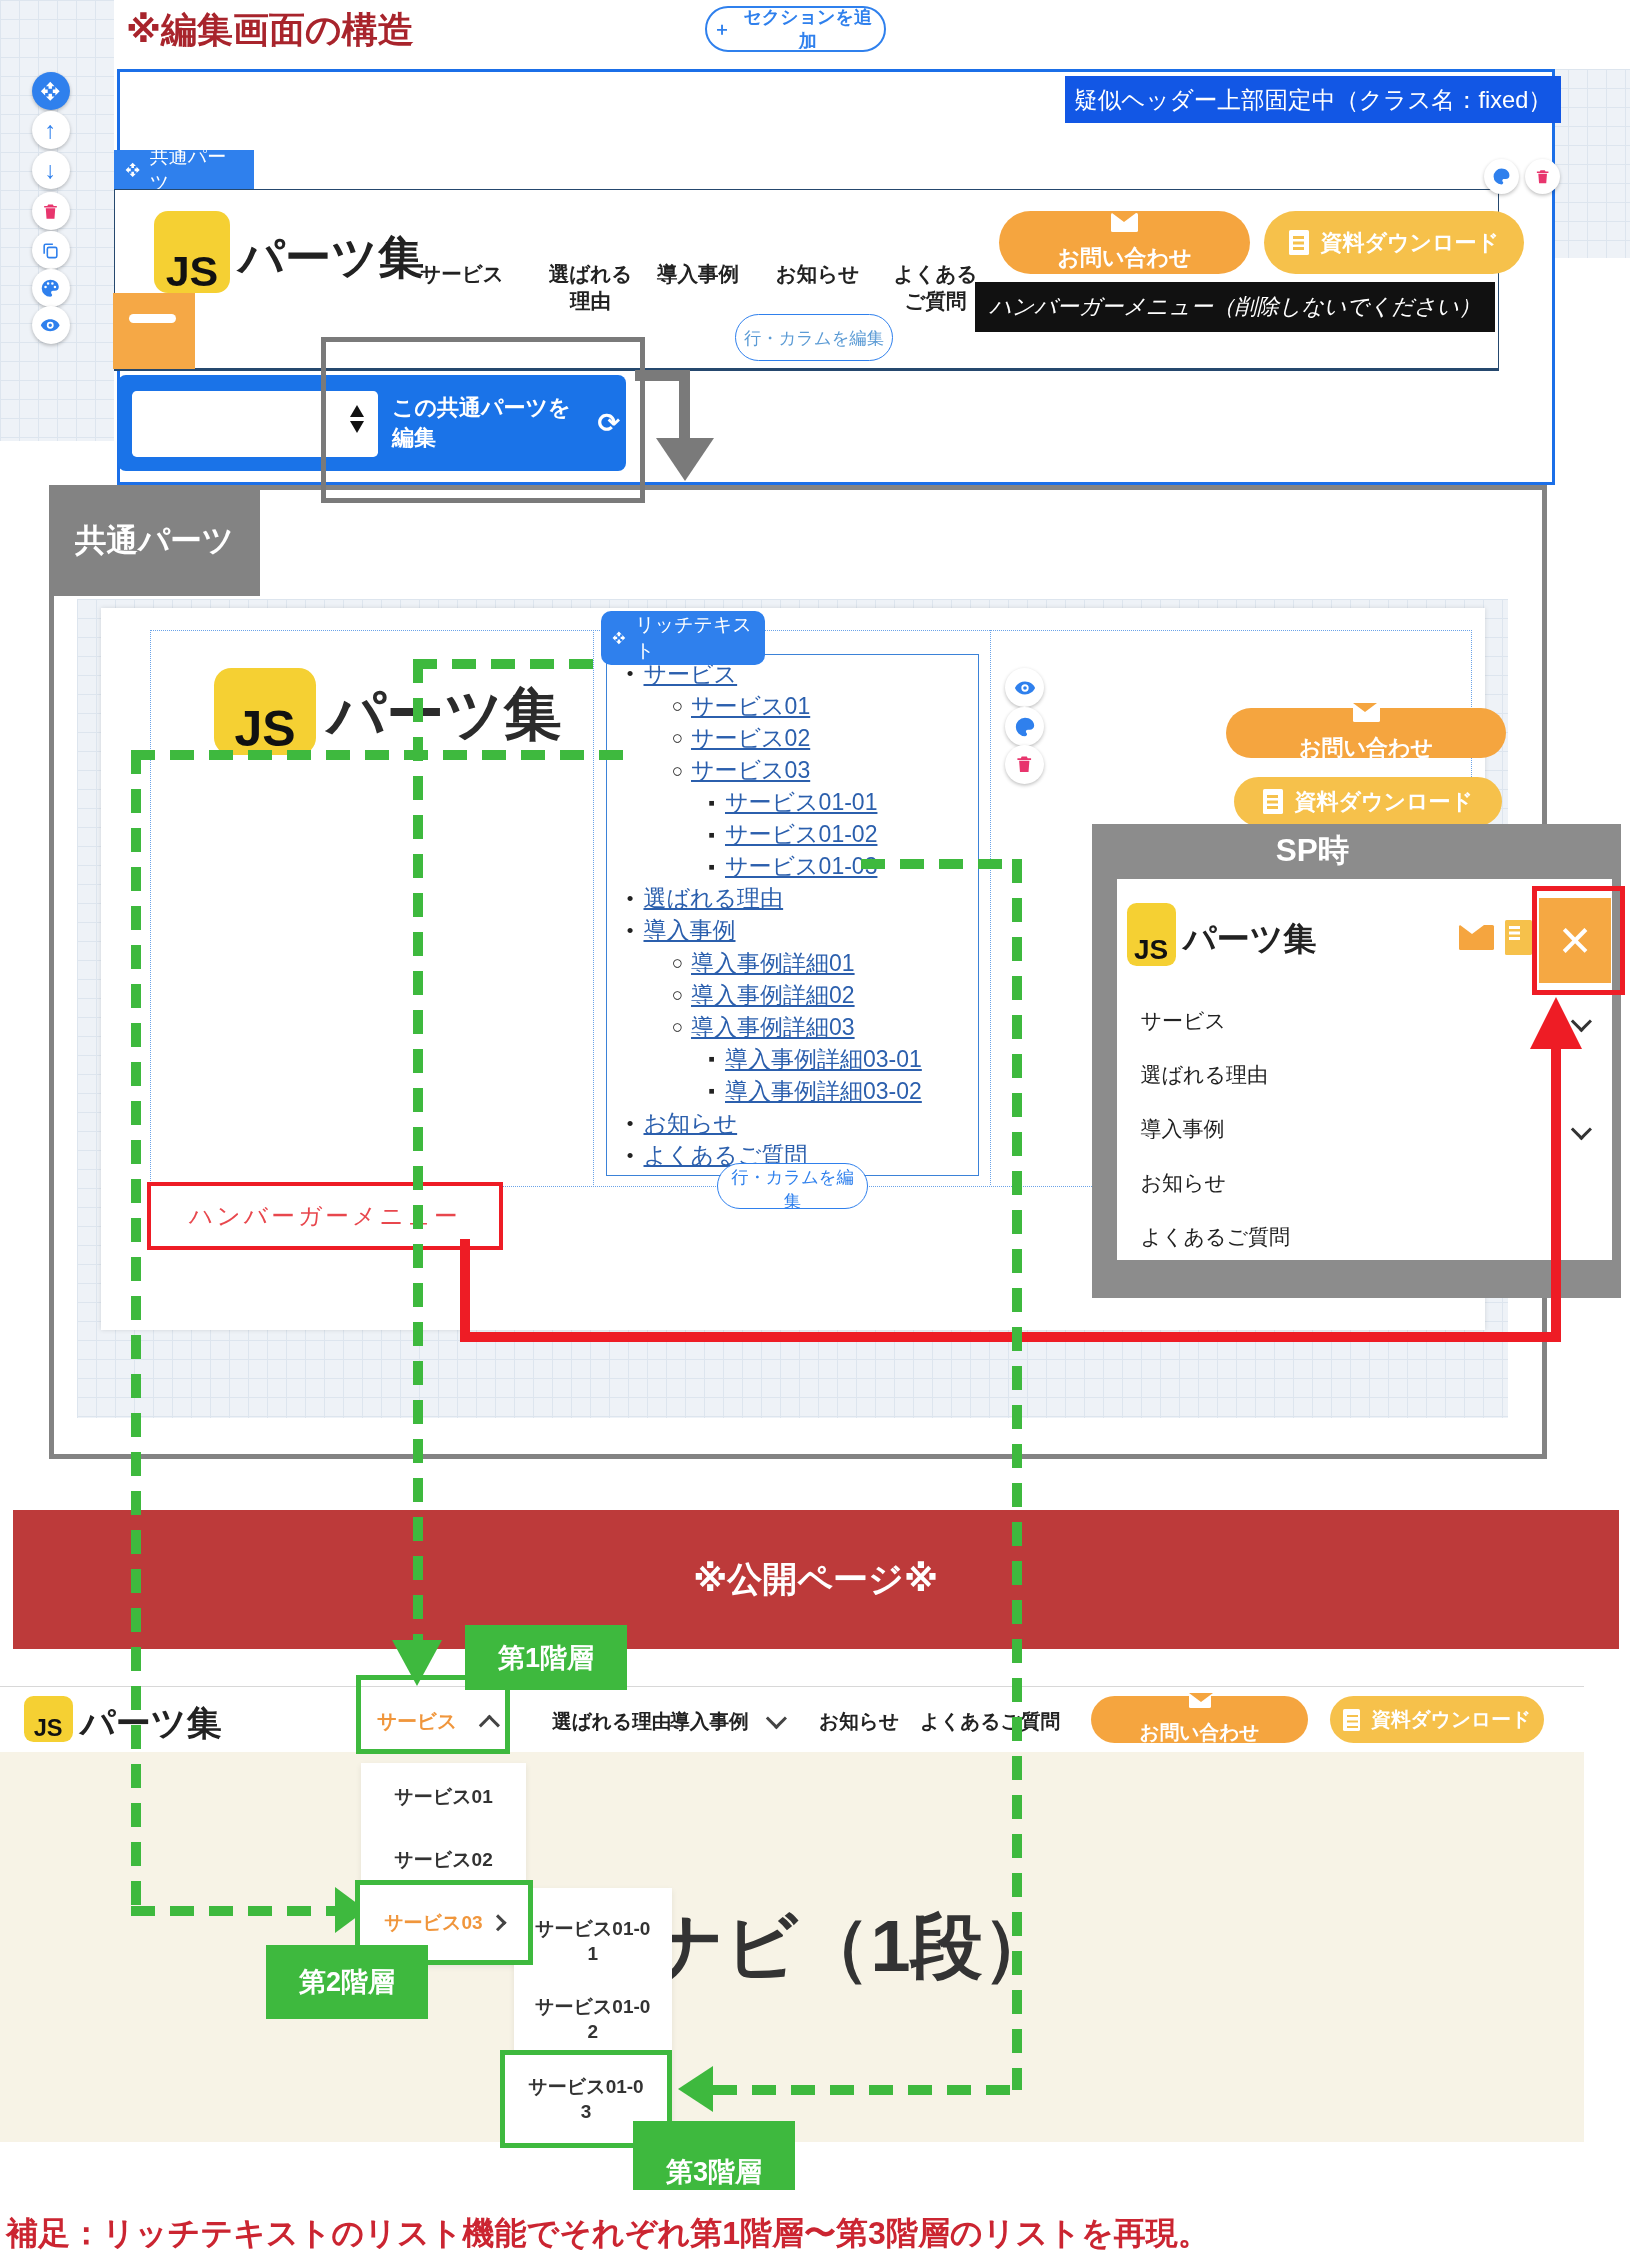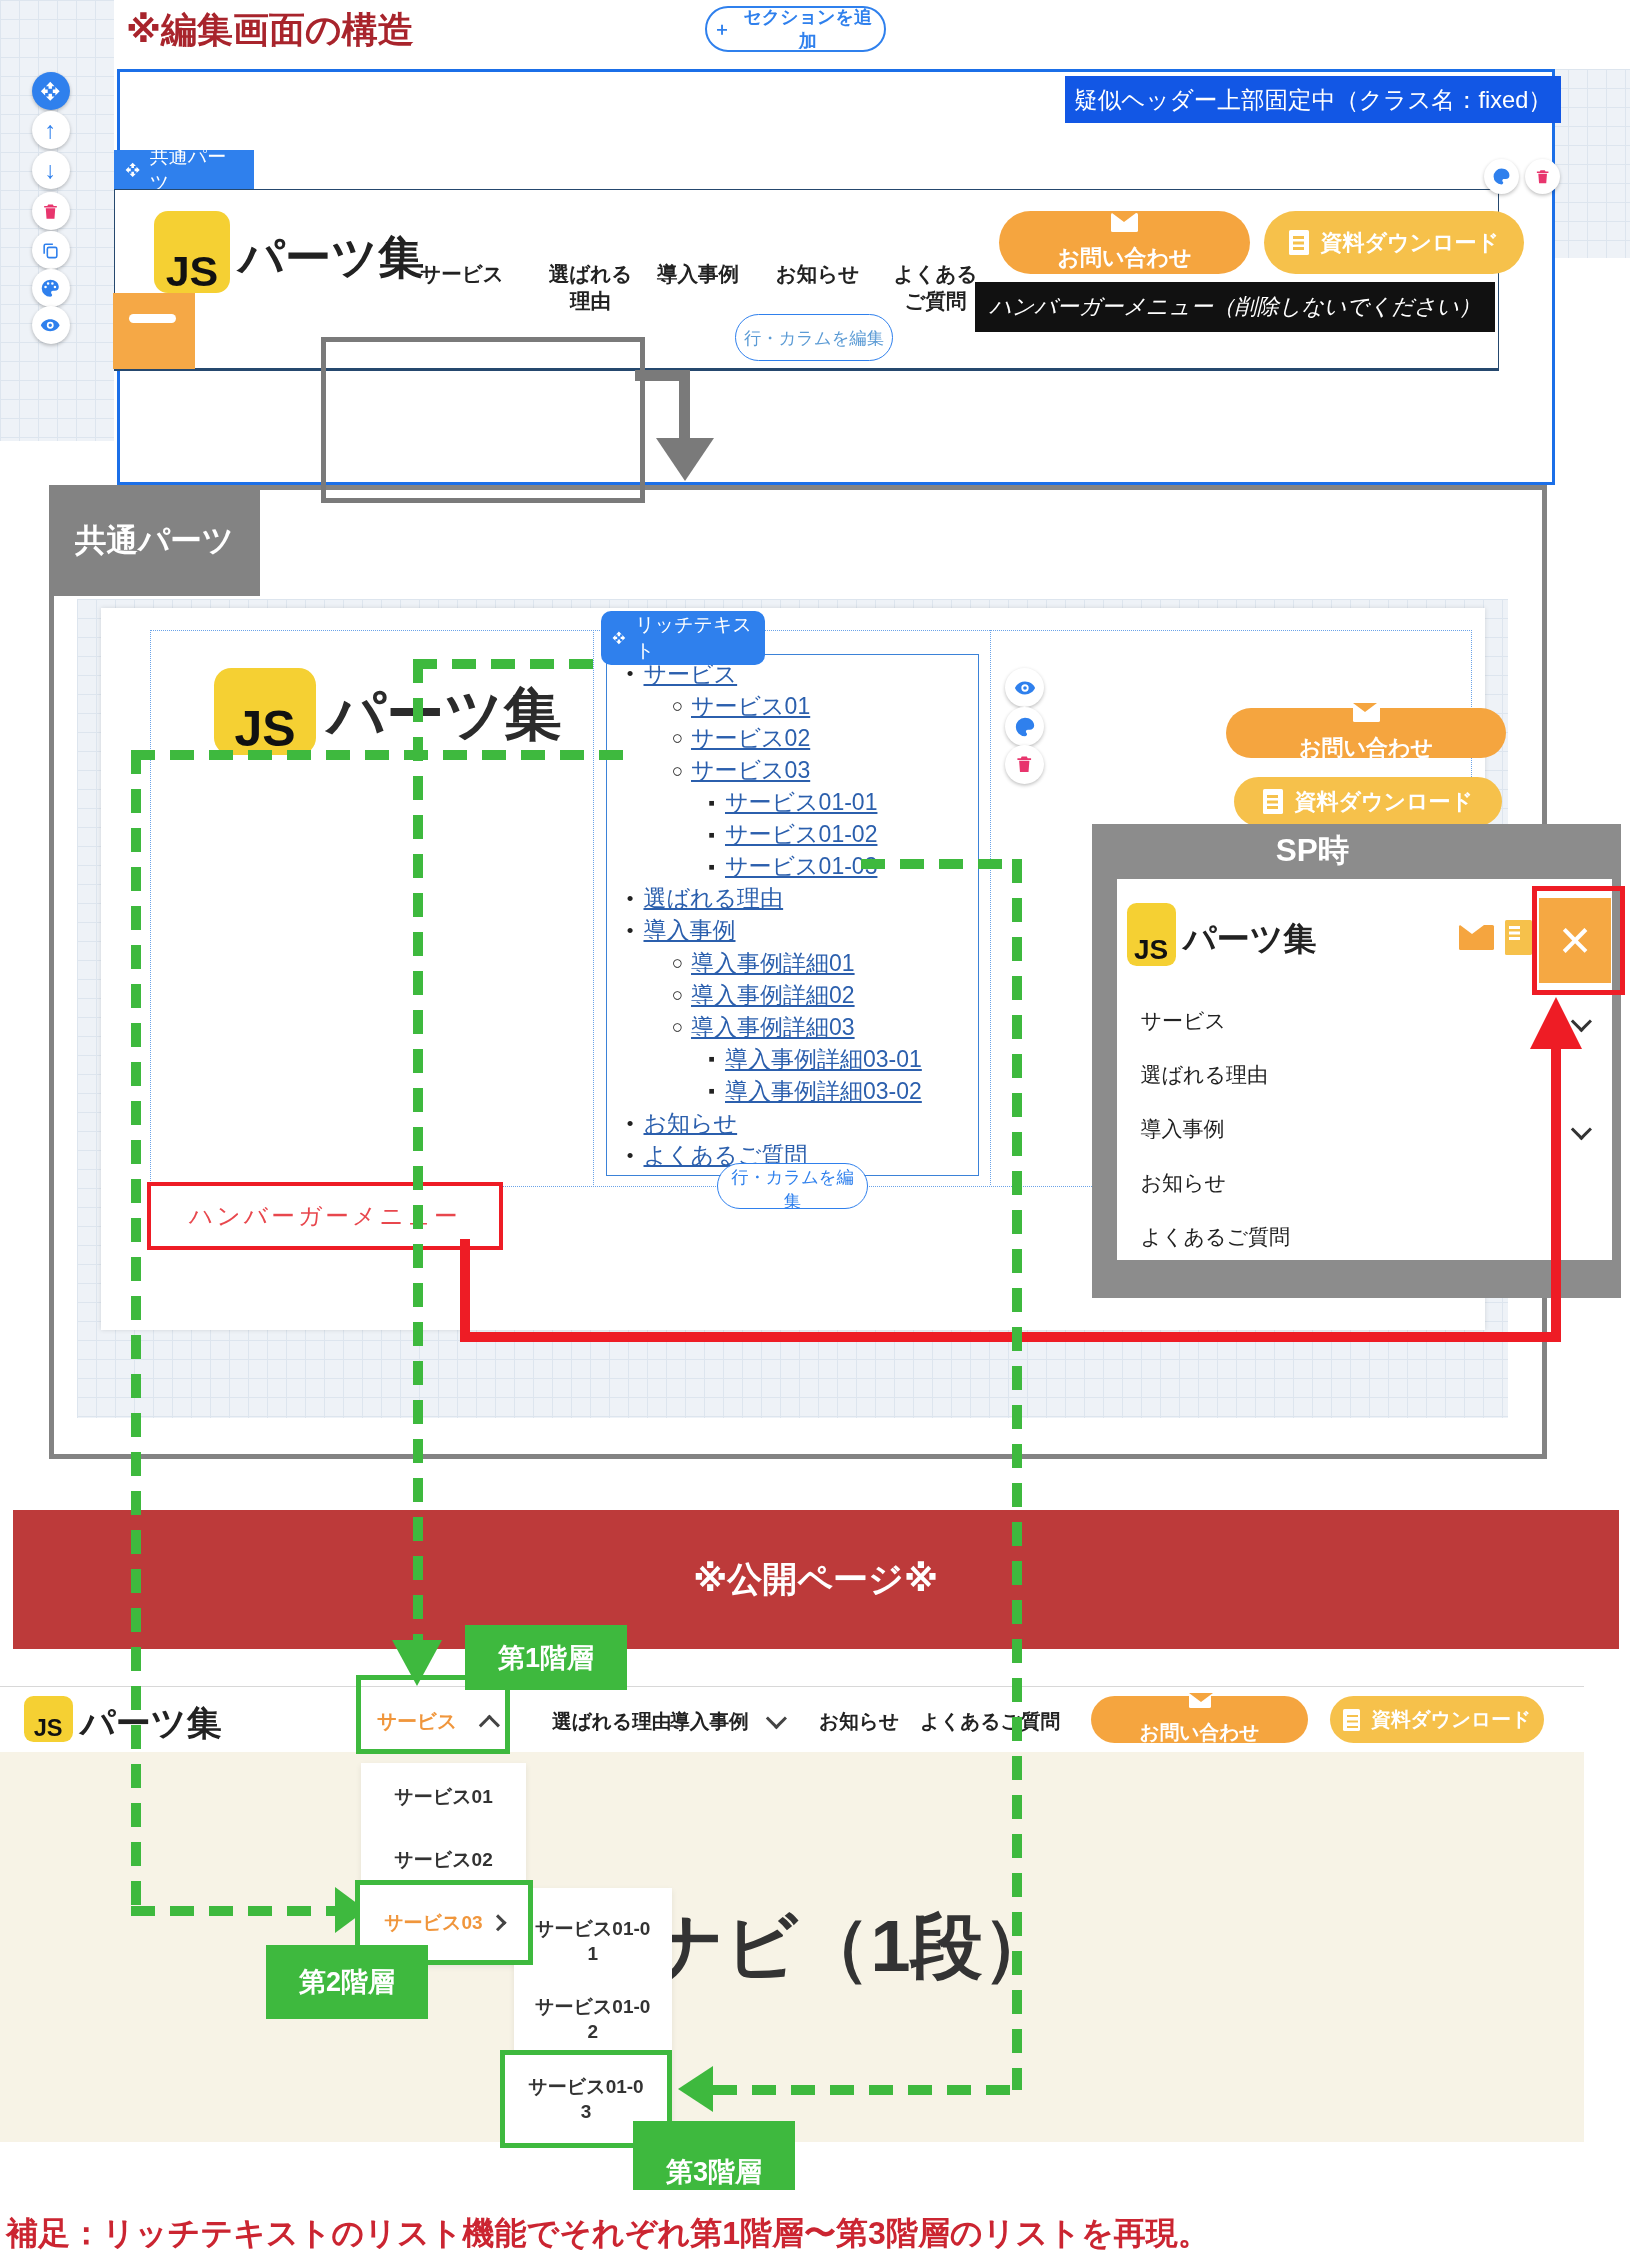--- a/index.html
+++ b/index.html
@@ -148,20 +148,32 @@
   <div class="abs" style="left:975px;top:282px;width:520px;height:50px;background:#111;color:#fff;font-size:22px;display:flex;align-items:center;justify-content:center;z-index:8;font-style:italic;">ハンバーガーメニュー（削除しないでください）</div>
 
   <div class="abs" style="left:113px;top:293px;width:82px;height:76px;background:#f5a846;z-index:8;">
     <span style="position:absolute;left:15.8px;top:20.5px;width:47px;height:9.5px;background:#fff;border-radius:4.7px;"></span>
   </div>
 
   <button class="abs" style="left:735px;top:314px;width:158px;height:47px;background:#fff;border:1.6px solid #2f80ed;border-radius:25px;color:#5b9bd5;font-size:17.3px;z-index:9;">
     <span>行・カラムを編集</span>
   </button>
 
+  <div class="abs" style="left:118px;top:375px;width:508px;height:96px;background:#1a73e8;border-radius:7.9px;z-index:9;">
+    <div style="position:absolute;left:14px;top:15.8px;width:246px;height:66px;background:#fff;border-radius:4.7px;">
+      <span style="position:absolute;right:14px;top:14px;">
+        <span style="display:block;width:0;height:0;border-left:7.9px solid transparent;border-right:7.9px solid transparent;border-bottom:12.6px solid #111;margin-bottom:4.7px;"></span>
+        <span style="display:block;width:0;height:0;border-left:7.9px solid transparent;border-right:7.9px solid transparent;border-top:12.6px solid #111;"></span>
+      </span>
+    </div>
+    <div style="position:absolute;left:274px;top:0;width:228px;height:96px;display:flex;align-items:center;gap:11px;color:#fff;font-size:22px;font-weight:bold;">
+      <span>この共通パーツを編集</span>
+      <span style="font-size:27px;">⟳</span>
+    </div>
+  </div>
 
   <div class="abs" style="left:321px;top:337px;width:314px;height:156px;border:5.5px solid #7a7a7a;z-index:10;"></div>
   <div class="abs" style="left:635px;top:370px;width:55px;height:11px;background:#7a7a7a;z-index:10;"></div>
   <div class="abs" style="left:679px;top:370px;width:11px;height:69px;background:#7a7a7a;z-index:10;"></div>
   <div class="abs" style="left:656px;top:438px;width:0;height:0;border-left:29px solid transparent;border-right:29px solid transparent;border-top:43px solid #7a7a7a;z-index:10;"></div>
 
   <div class="abs" style="left:49px;top:485px;width:1488px;height:964px;border:5.5px solid #838383;background:#fff;"></div>
   <div class="abs" style="left:49px;top:485px;width:211px;height:111px;background:#838383;color:#fff;font-size:31.5px;font-weight:bold;display:flex;align-items:center;justify-content:center;z-index:2;">共通パーツ</div>
 
   <div class="abs grid" style="left:77px;top:599px;width:1431px;height:819px;"></div>

